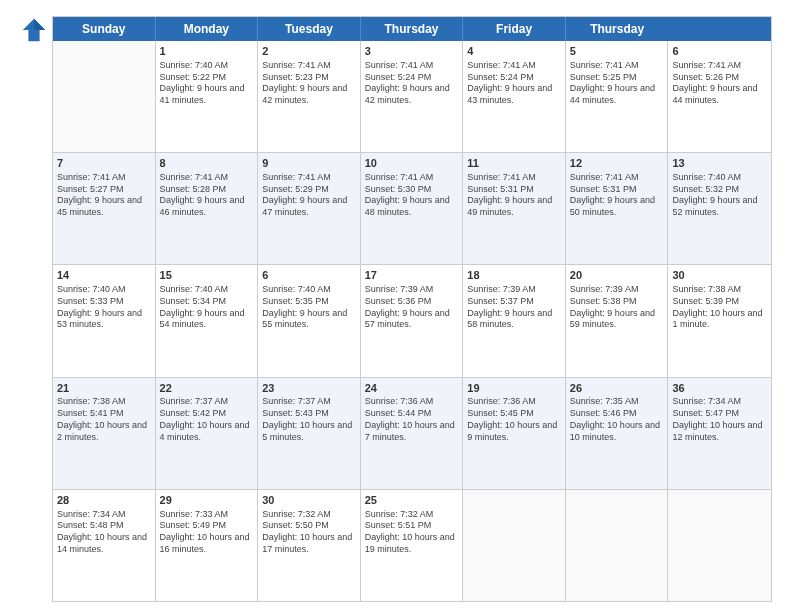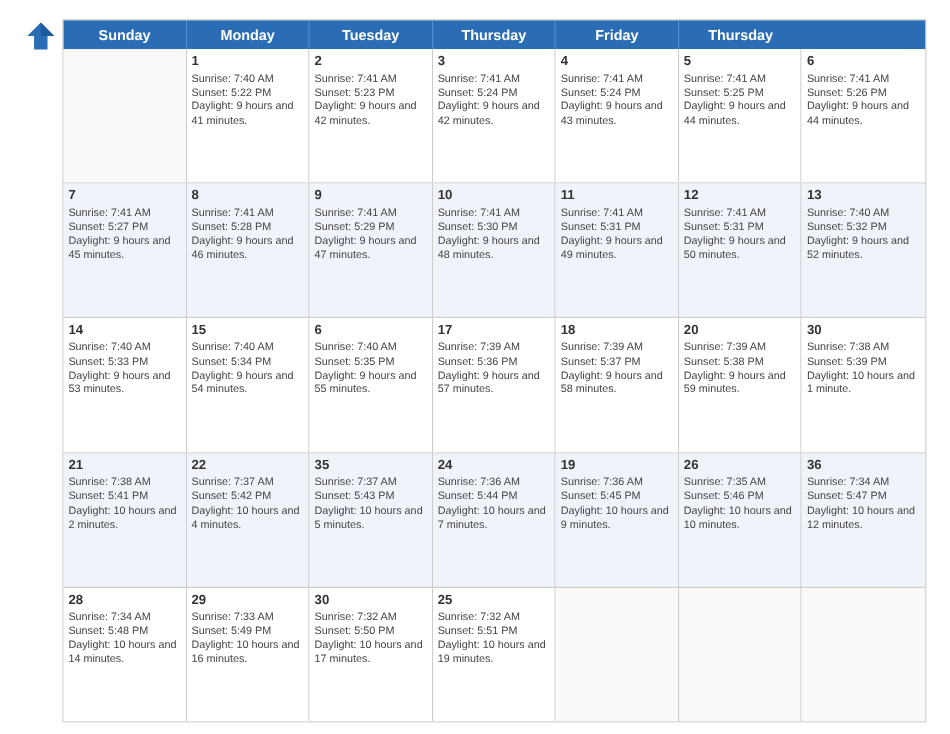--- a/index.html
+++ b/index.html
@@ -235,21 +235,21 @@
         <div class="cal-row">
           <div class="cal-cell alt">
             <span class="day-num">21</span>
             <div class="cell-info">Sunrise: 7:38 AM<br>Sunset: 5:41 PM<br>Daylight: 10 hours and 2 minutes.</div>
           </div>
           <div class="cal-cell alt">
             <span class="day-num">22</span>
             <div class="cell-info">Sunrise: 7:37 AM<br>Sunset: 5:42 PM<br>Daylight: 10 hours and 4 minutes.</div>
           </div>
           <div class="cal-cell alt">
-            <span class="day-num">35</span>
+            <span class="day-num">23</span>
             <div class="cell-info">Sunrise: 7:37 AM<br>Sunset: 5:43 PM<br>Daylight: 10 hours and 5 minutes.</div>
           </div>
           <div class="cal-cell alt">
             <span class="day-num">24</span>
             <div class="cell-info">Sunrise: 7:36 AM<br>Sunset: 5:44 PM<br>Daylight: 10 hours and 7 minutes.</div>
           </div>
           <div class="cal-cell alt">
             <span class="day-num">19</span>
             <div class="cell-info">Sunrise: 7:36 AM<br>Sunset: 5:45 PM<br>Daylight: 10 hours and 9 minutes.</div>
           </div>

